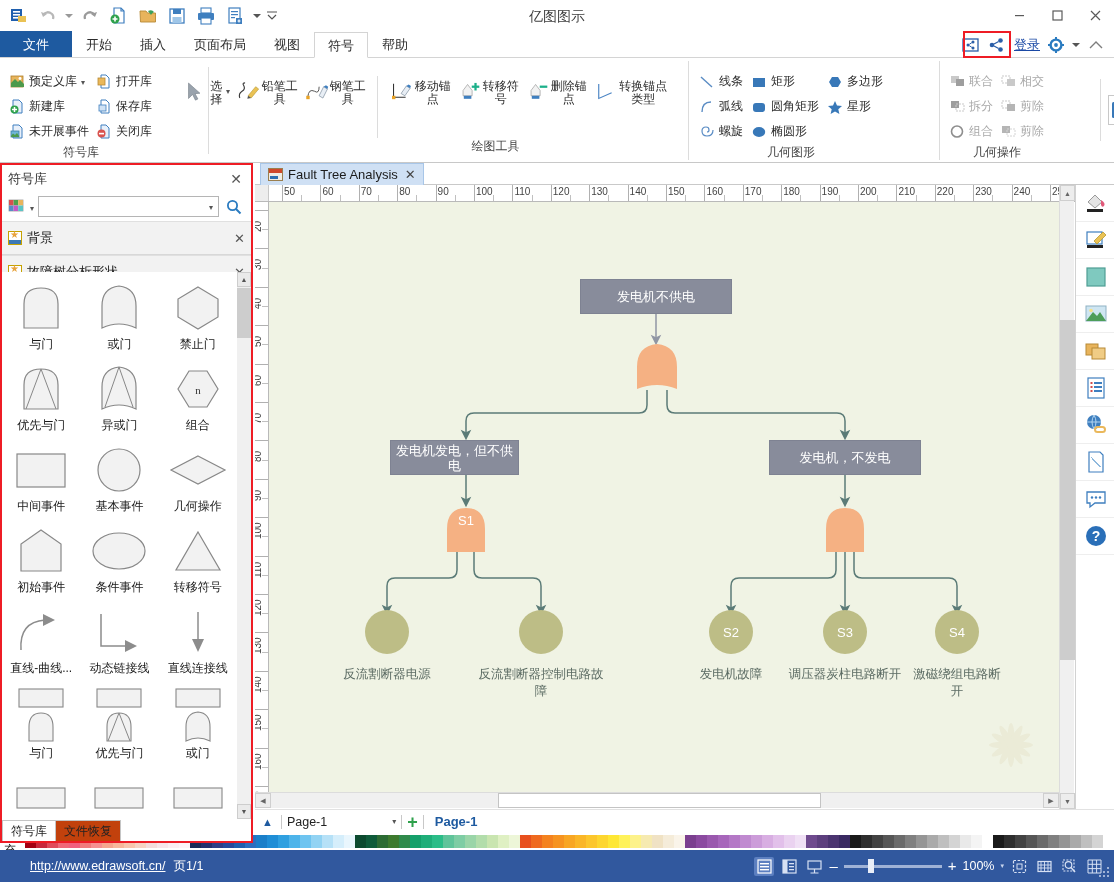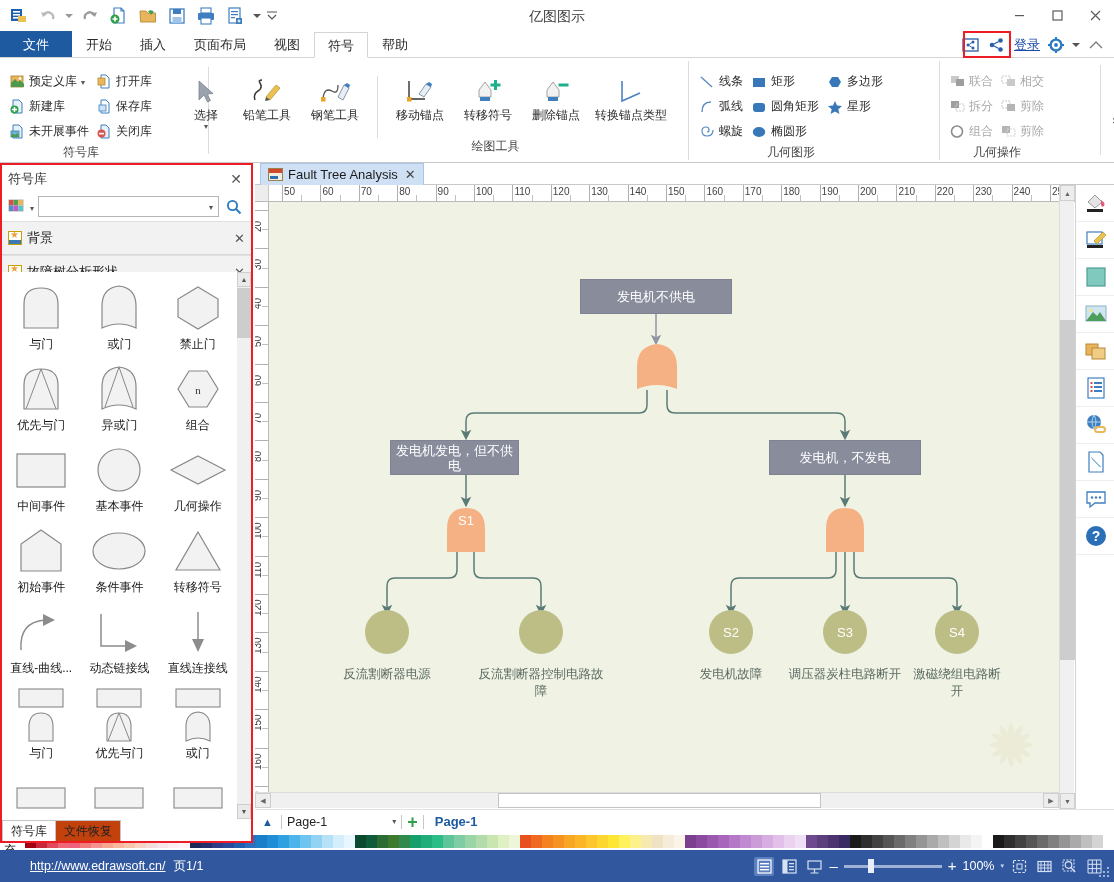--- a/index.html
+++ b/index.html
@@ -69,21 +69,21 @@
   .rgroup-body { flex: 1; display: flex; align-items: flex-start; }
   .rgroup-title { font-size: 12px; color: #444; text-align: center; padding-bottom: 3px; height: 16px; }
 
   .smallcol { display: flex; flex-direction: column; justify-content: center; gap: 1px; padding-top: 4px; }
   .smallitem {
     display: flex; align-items: center; gap: 4px; height: 24px; padding: 0 4px;
     font-size: 12px; color: #2b2b2b; cursor: pointer; border-radius: 2px; white-space: nowrap;
   }
   .smallitem.disabled { color: #a8a8a8; cursor: default; }
   .bigitem {
-    display: flex; flex-direction: column; align-items: center; justify-content: flex-start;
+    display: flex; flex-direction: row; align-items: center; justify-content: flex-start;
     width: 52px; padding: 3px 2px 0 2px; font-size: 12px; color: #2b2b2b; cursor: pointer;
     border-radius: 2px; text-align: center;
   }
   .bigitem.wide { width: 66px; }
   .bigitem .lbl { margin-top: 2px; line-height: 13px; }
   .caret-dn { font-size: 8px; color: #555; line-height: 8px; margin-top: 1px; }
 
   
   .leftpanel {
     position: absolute; left: 0; top: 163px; width: 253px; height: 680px;

